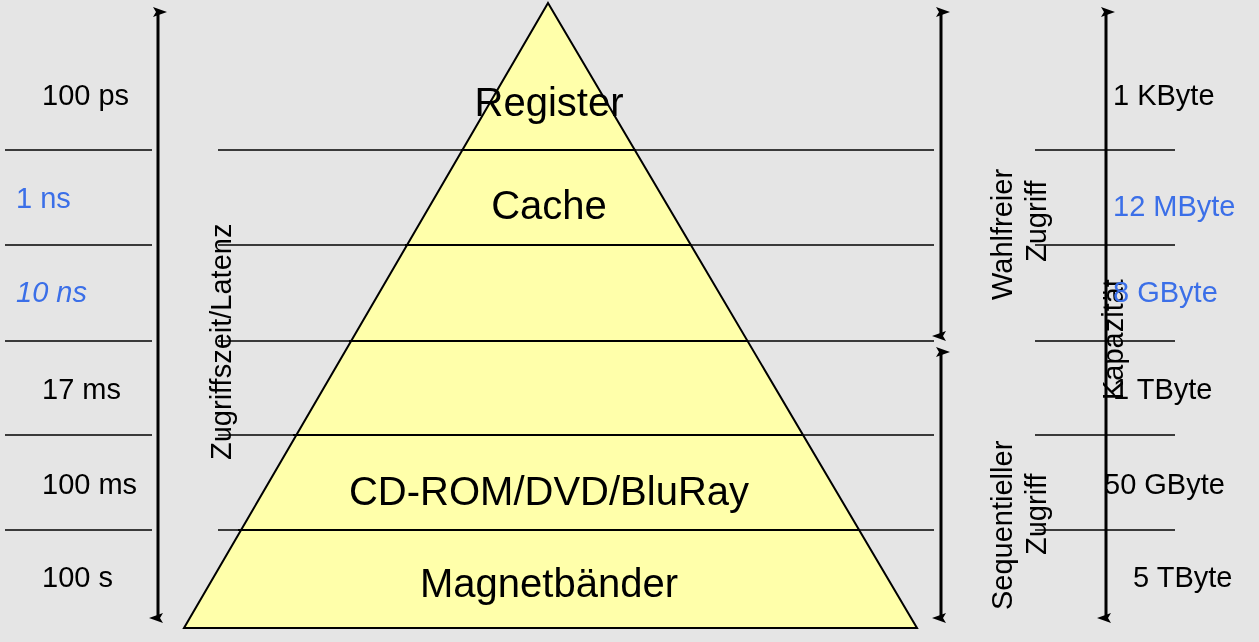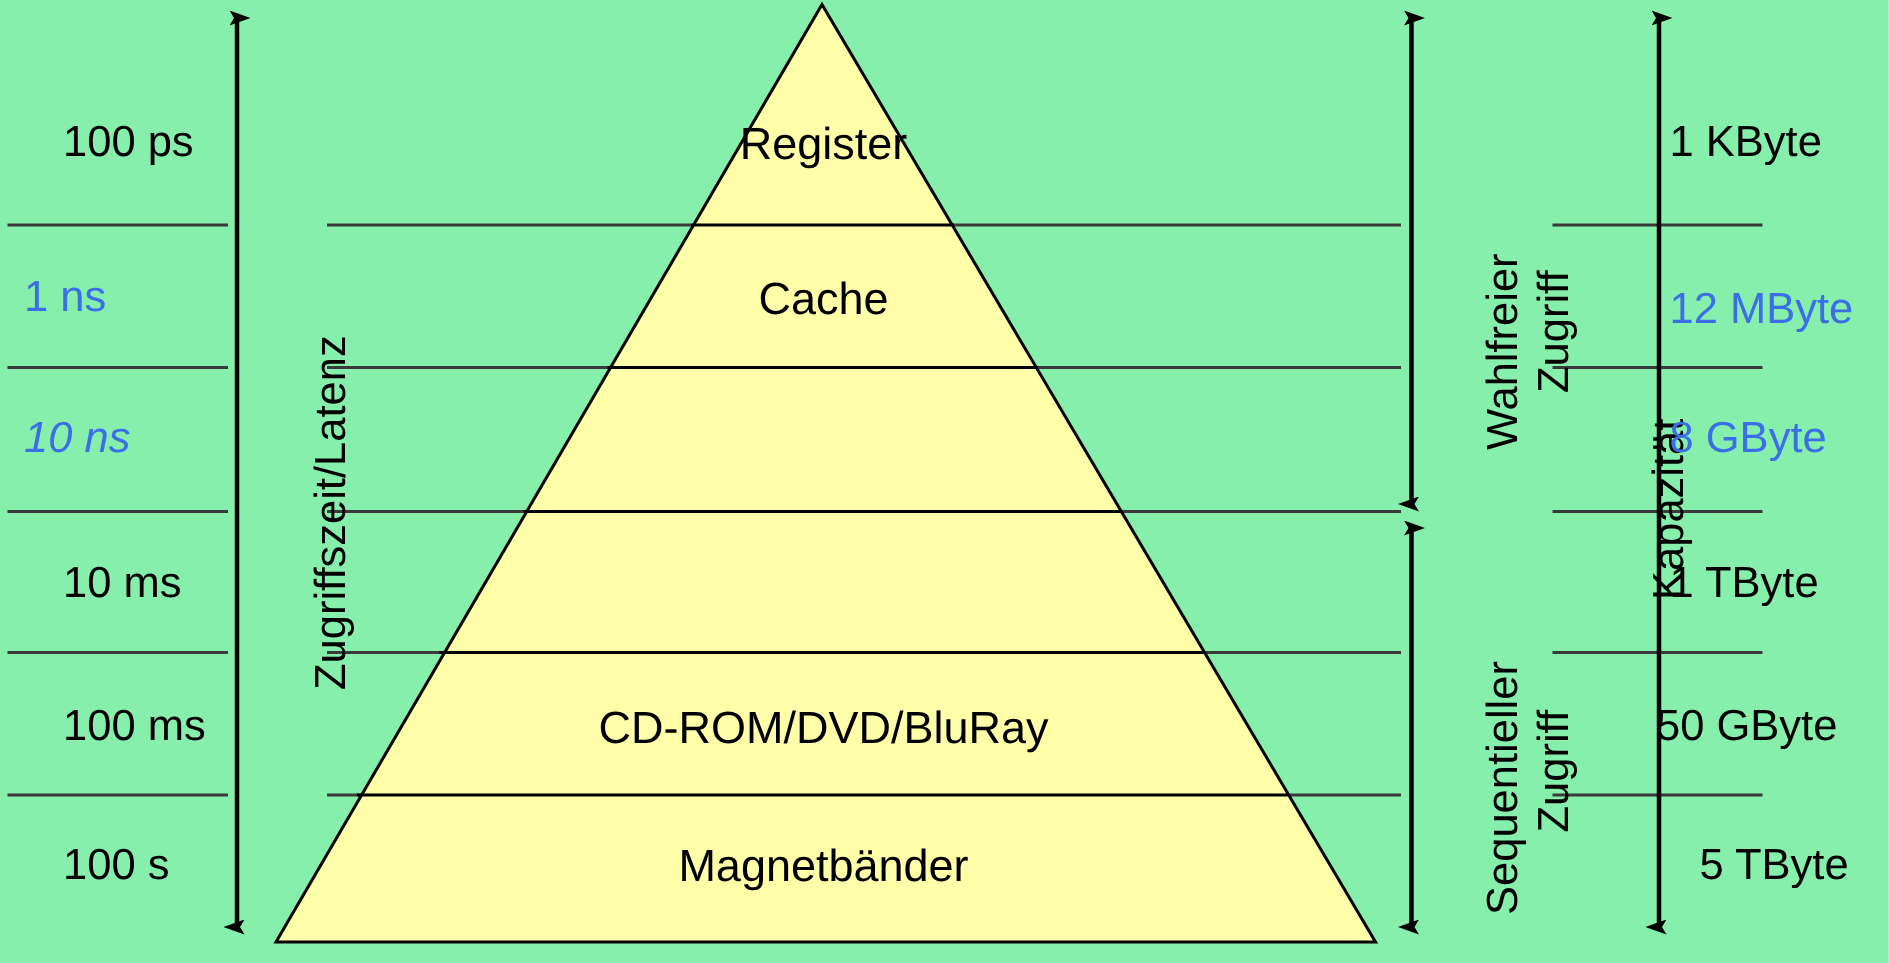--- a/index.html
+++ b/index.html
@@ -1,26 +1,26 @@
 <!DOCTYPE html>
 <html><head>
 <meta charset="utf-8">
 <title>Speicherhierarchie</title>
 <style>
   html,body{margin:0;padding:0;background:#ffffff;}
   body{width:1259px;height:642px;overflow:hidden;
        font-family:"Liberation Sans","DejaVu Sans",sans-serif;}
-  #stage{position:relative;width:1259px;height:642px;background:#86efac;}
+  #stage{position:relative;width:1259px;height:642px;background:#e5e5e5;}
   svg.layer{position:absolute;left:0;top:0;width:1259px;height:642px;}
   .lbl{position:absolute;white-space:nowrap;color:#000;font-size:29px;line-height:1;}
   .blue{color:#3b6fe8;}
   .left-lbl{text-align:left;}
   .rot{position:absolute;white-space:nowrap;font-size:29px;color:#000;
        transform-origin:0 0;transform:rotate(-90deg);}
-  .pyr-lbl{position:absolute;white-space:nowrap;font-size:30px;color:#000;
+  .pyr-lbl{position:absolute;white-space:nowrap;font-size:40px;color:#000;
            text-align:center;transform:translateX(-50%);}
 </style>
 </head>
 <body>
 
 <div id="stage">
 
   <svg class="layer" viewBox="0 0 1259 642">
     <defs>
       <marker id="ah-up" markerWidth="14" markerHeight="14" refX="5" refY="9" orient="auto" markerUnits="userSpaceOnUse">
@@ -69,21 +69,21 @@
     <line x1="941" y1="12" x2="941" y2="336" stroke="#000" stroke-width="3" marker-start="url(#ah-up)" marker-end="url(#ah-dn)"></line>
 
     <line x1="941" y1="352" x2="941" y2="618" stroke="#000" stroke-width="3" marker-start="url(#ah-up)" marker-end="url(#ah-dn)"></line>
 
     <line x1="1106" y1="12" x2="1106" y2="618" stroke="#000" stroke-width="3" marker-start="url(#ah-up)" marker-end="url(#ah-dn)"></line>
   </svg>
 
   <div class="lbl left-lbl" style="left:42px;  top:81px;">100 ps</div>
   <div class="lbl left-lbl blue" style="left:16px; top:184px;">1 ns</div>
   <div class="lbl left-lbl blue" style="left:16px; top:278px;font-style:italic;">10 ns</div>
-  <div class="lbl left-lbl" style="left:42px;  top:375px;">10 ms</div>
+  <div class="lbl left-lbl" style="left:42px;  top:375px;">17 ms</div>
   <div class="lbl left-lbl" style="left:42px;  top:470px;">100 ms</div>
   <div class="lbl left-lbl" style="left:42px;  top:563px;">100 s</div>
 
   <div class="rot" style="left:205px; top:460px;">Zugriffszeit/Latenz</div>
 
   <div class="pyr-lbl" style="left:549px; top:80px;">Register</div>
   <div class="pyr-lbl blue" style="left:549px; top:183px;">Cache</div>
   <div class="pyr-lbl" style="left:549px; top:469px;">CD-ROM/DVD/BluRay</div>
   <div class="pyr-lbl" style="left:549px; top:561px;">Magnetbänder</div>
 

